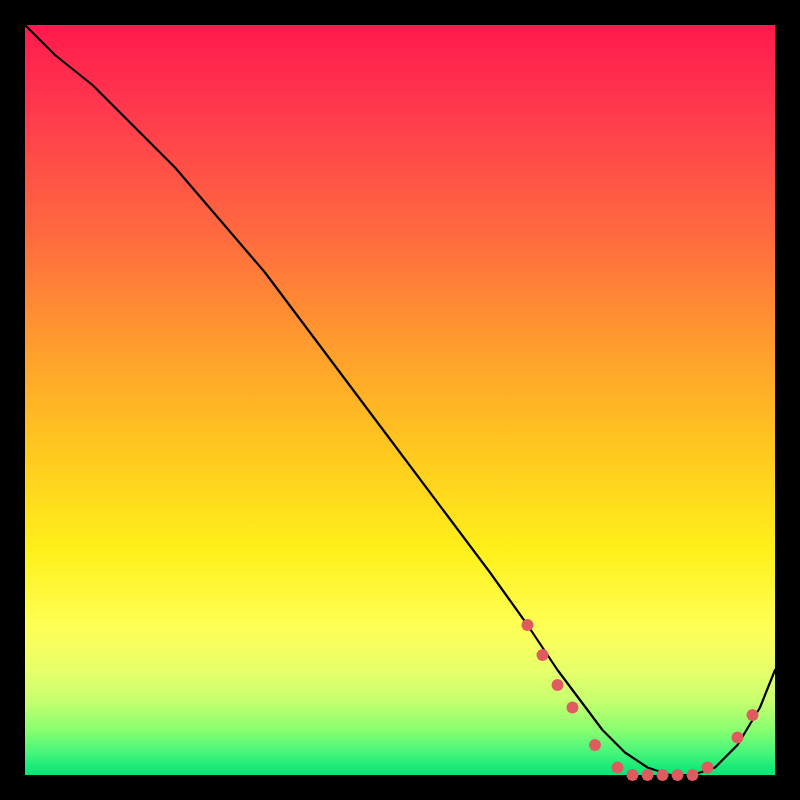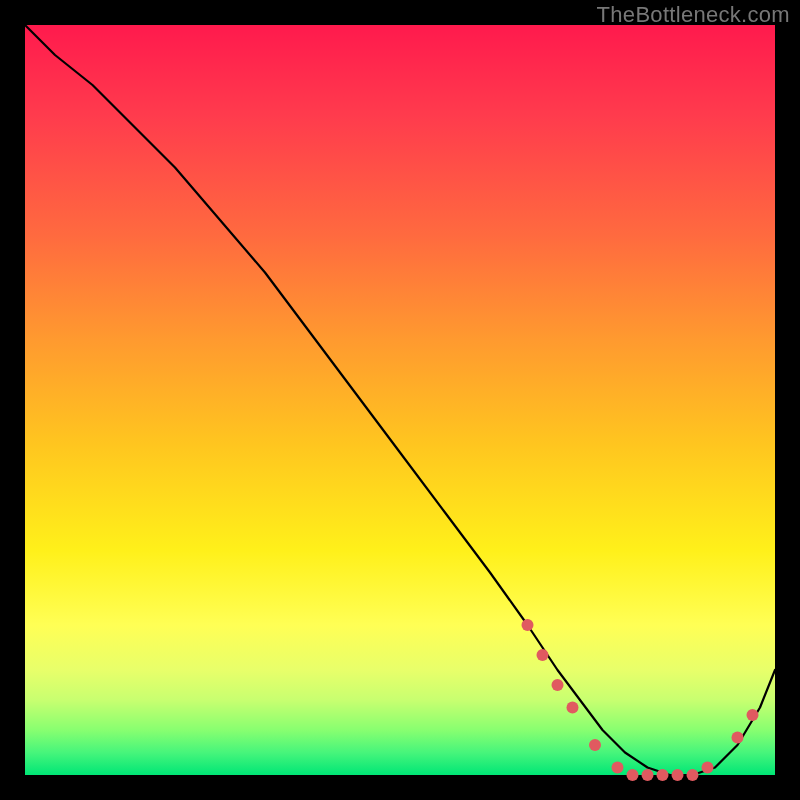--- a/index.html
+++ b/index.html
@@ -83,14 +83,13 @@
           <circle cx="622.5" cy="750.0" r="6" class="dot"></circle>
           <circle cx="637.5" cy="750.0" r="6" class="dot"></circle>
           <circle cx="652.5" cy="750.0" r="6" class="dot"></circle>
           <circle cx="667.5" cy="750.0" r="6" class="dot"></circle>
           <circle cx="682.5" cy="742.5" r="6" class="dot"></circle>
           <circle cx="712.5" cy="712.5" r="6" class="dot"></circle>
           <circle cx="727.5" cy="690.0" r="6" class="dot"></circle>
         </g>
     </svg>
   </div>
-  <div class="watermark">TheBottleneck.com</div>
 </div>
 
 </body></html>

